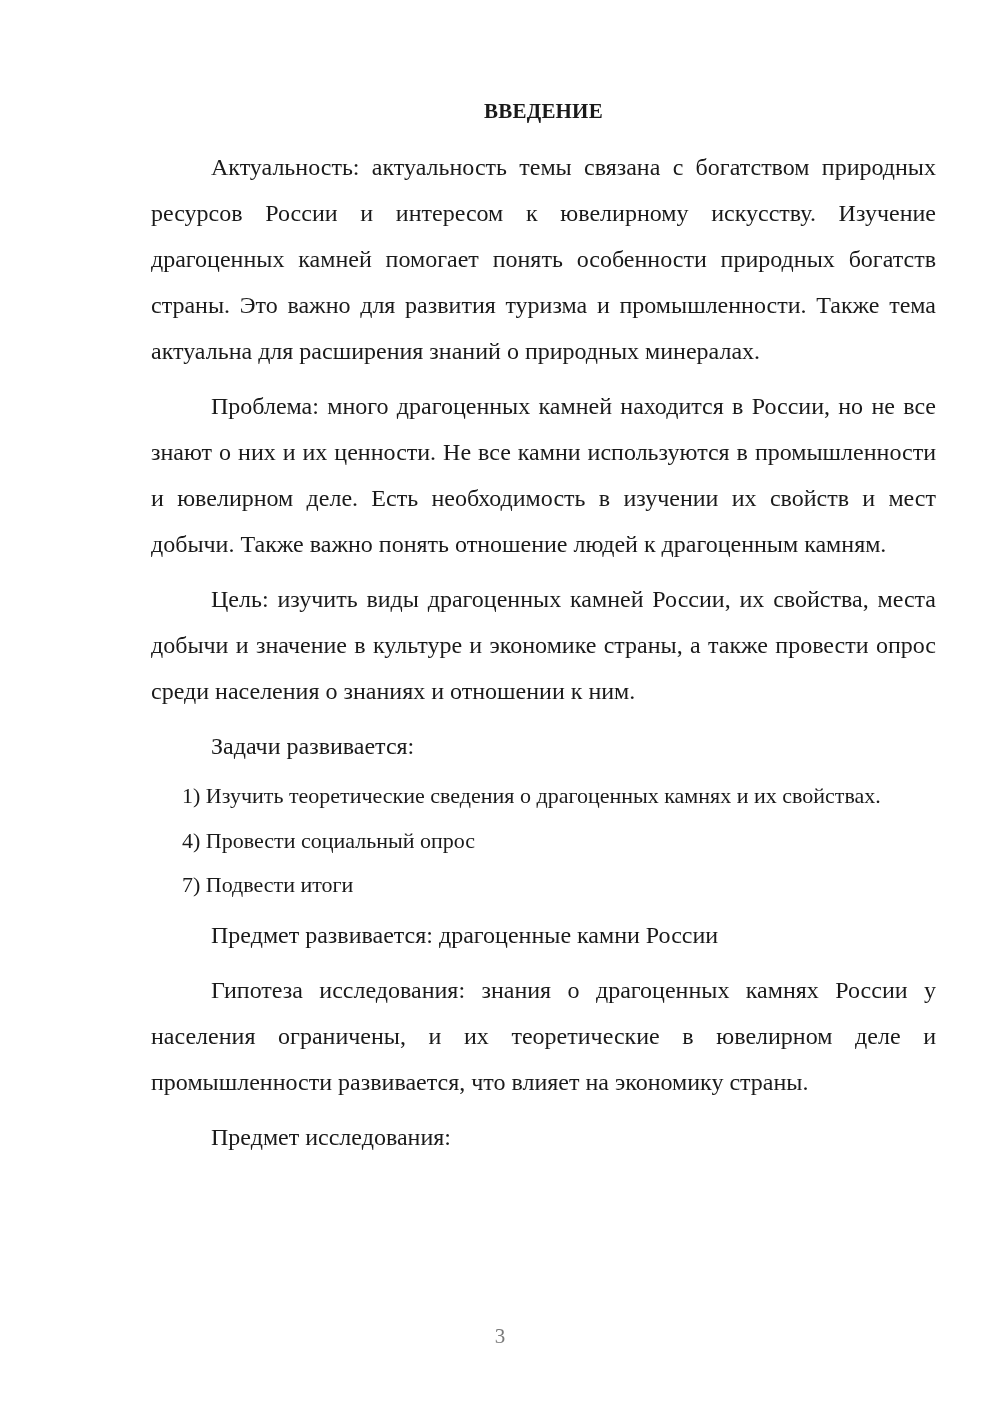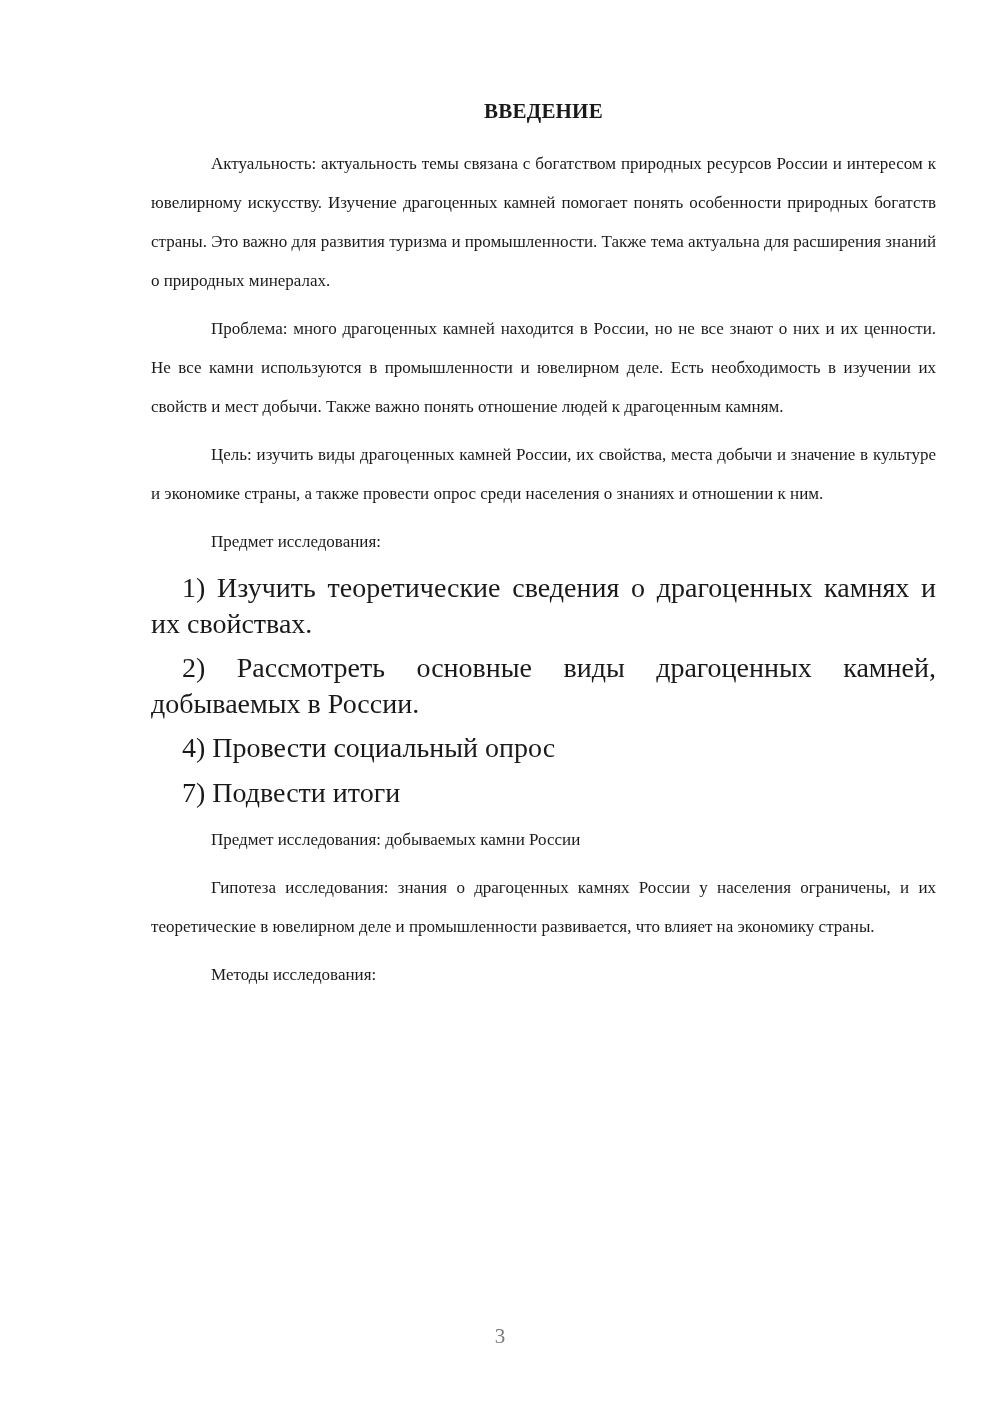--- a/index.html
+++ b/index.html
@@ -23,32 +23,32 @@
     }
     .title {
       text-align: center;
       font-weight: bold;
       font-size: 21px;
       line-height: 32px;
       margin: 0 0 17px 0;
       letter-spacing: 0.2px;
     }
     .para {
-      font-size: 17px;
-      line-height: 39px;
+      font-size: 24px;
+      line-height: 46px;
       text-align: justify;
       text-align-last: left;
       text-indent: 60px;
       margin: 0 0 9px 0;
     }
     .para.single {
       margin-bottom: 9px;
     }
     .list-item {
-      font-size: 28px;
+      font-size: 22px;
       line-height: 35.6px;
       text-align: justify;
       text-align-last: left;
       text-indent: 31px;
       margin: 0 0 9px 0;
     }
     .page-number {
       position: absolute;
       left: 0;
       width: 1000px;
@@ -63,30 +63,29 @@
 
 <div class="page">
   <div class="title">ВВЕДЕНИЕ</div>
 
   <p class="para">Актуальность: актуальность темы связана с богатством природных ресурсов России и интересом к ювелирному искусству. Изучение драгоценных камней помогает понять особенности природных богатств страны. Это важно для развития туризма и промышленности. Также тема актуальна для расширения знаний о природных минералах.</p>
 
   <p class="para">Проблема: много драгоценных камней находится в России, но не все знают о них и их ценности. Не все камни используются в промышленности и ювелирном деле. Есть необходимость в изучении их свойств и мест добычи. Также важно понять отношение людей к драгоценным камням.</p>
 
   <p class="para">Цель: изучить виды драгоценных камней России, их свойства, места добычи и значение в культуре и экономике страны, а также провести опрос среди населения о знаниях и отношении к ним.</p>
 
-  <p class="para single">Предмет исследования:</p>
+  <p class="para single">Задачи развивается:</p>
 
   <div>
     <p class="list-item">1) Изучить теоретические сведения о драгоценных камнях и их свойствах.</p>
-    <p class="list-item">2) Рассмотреть основные виды драгоценных камней, добываемых в России.</p>
     <p class="list-item">4) Провести социальный опрос</p>
     <p class="list-item">7) Подвести итоги</p>
   </div>
 
 
-  <p class="para single">Предмет исследования: добываемых камни России</p>
+  <p class="para single">Предмет развивается: драгоценные камни России</p>
 
   <p class="para">Гипотеза исследования: знания о драгоценных камнях России у населения ограничены, и их теоретические в ювелирном деле и промышленности развивается, что влияет на экономику страны.</p>
 
-  <p class="para single">Методы исследования:</p>
+  <p class="para single">Предмет исследования:</p>
 </div>
 
 <div class="page-number">3</div>
 
 </body></html>

